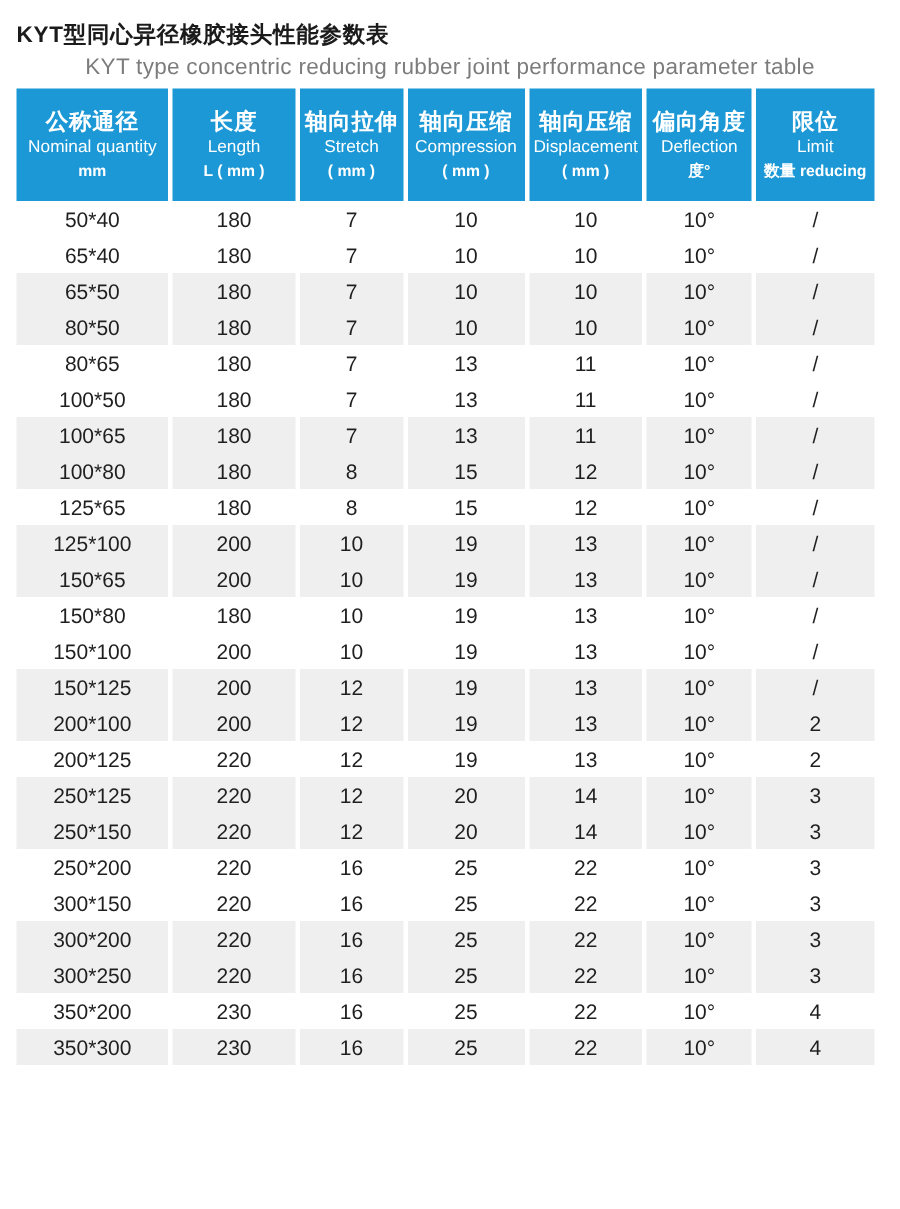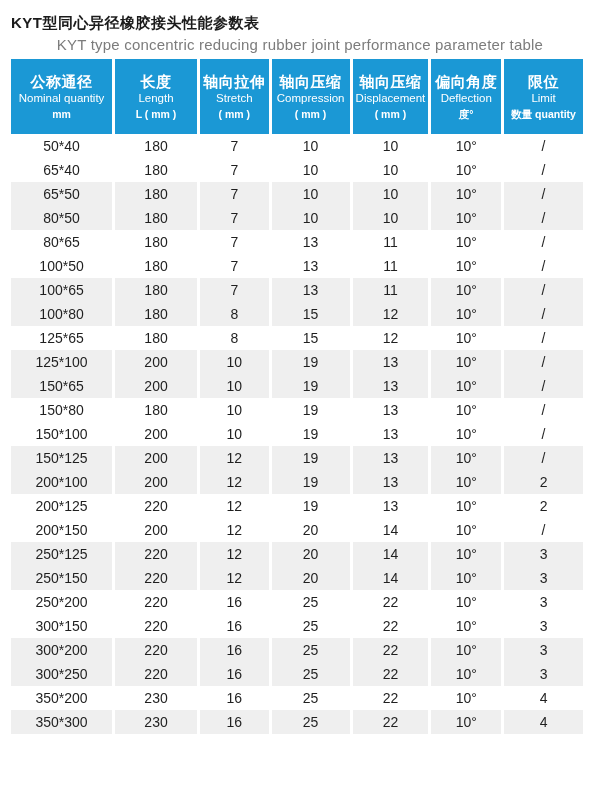--- a/index.html
+++ b/index.html
@@ -121,21 +121,21 @@
             <span class="unit">( mm )</span>
           </th>
           <th>
             <span class="zh">偏向角度</span>
             <span class="en">Deflection</span>
             <span class="unit">度°</span>
           </th>
           <th>
             <span class="zh">限位</span>
             <span class="en">Limit</span>
-            <span class="unit">数量 quantity</span>
+            <span class="unit">数量 reducing</span>
           </th>
         </tr>
     </thead>
     <tbody id="table-body">
         <tr>
           <td>50*40</td>
           <td>180</td>
           <td>7</td>
           <td>10</td>
           <td>10</td>
@@ -269,29 +269,20 @@
           <td>2</td>
         </tr>
         <tr>
           <td>200*125</td>
           <td>220</td>
           <td>12</td>
           <td>19</td>
           <td>13</td>
           <td>10°</td>
           <td>2</td>
-        </tr>
-        <tr>
-          <td>200*150</td>
-          <td>200</td>
-          <td>12</td>
-          <td>20</td>
-          <td>14</td>
-          <td>10°</td>
-          <td>/</td>
         </tr>
         <tr class="striped">
           <td>250*125</td>
           <td>220</td>
           <td>12</td>
           <td>20</td>
           <td>14</td>
           <td>10°</td>
           <td>3</td>
         </tr>

